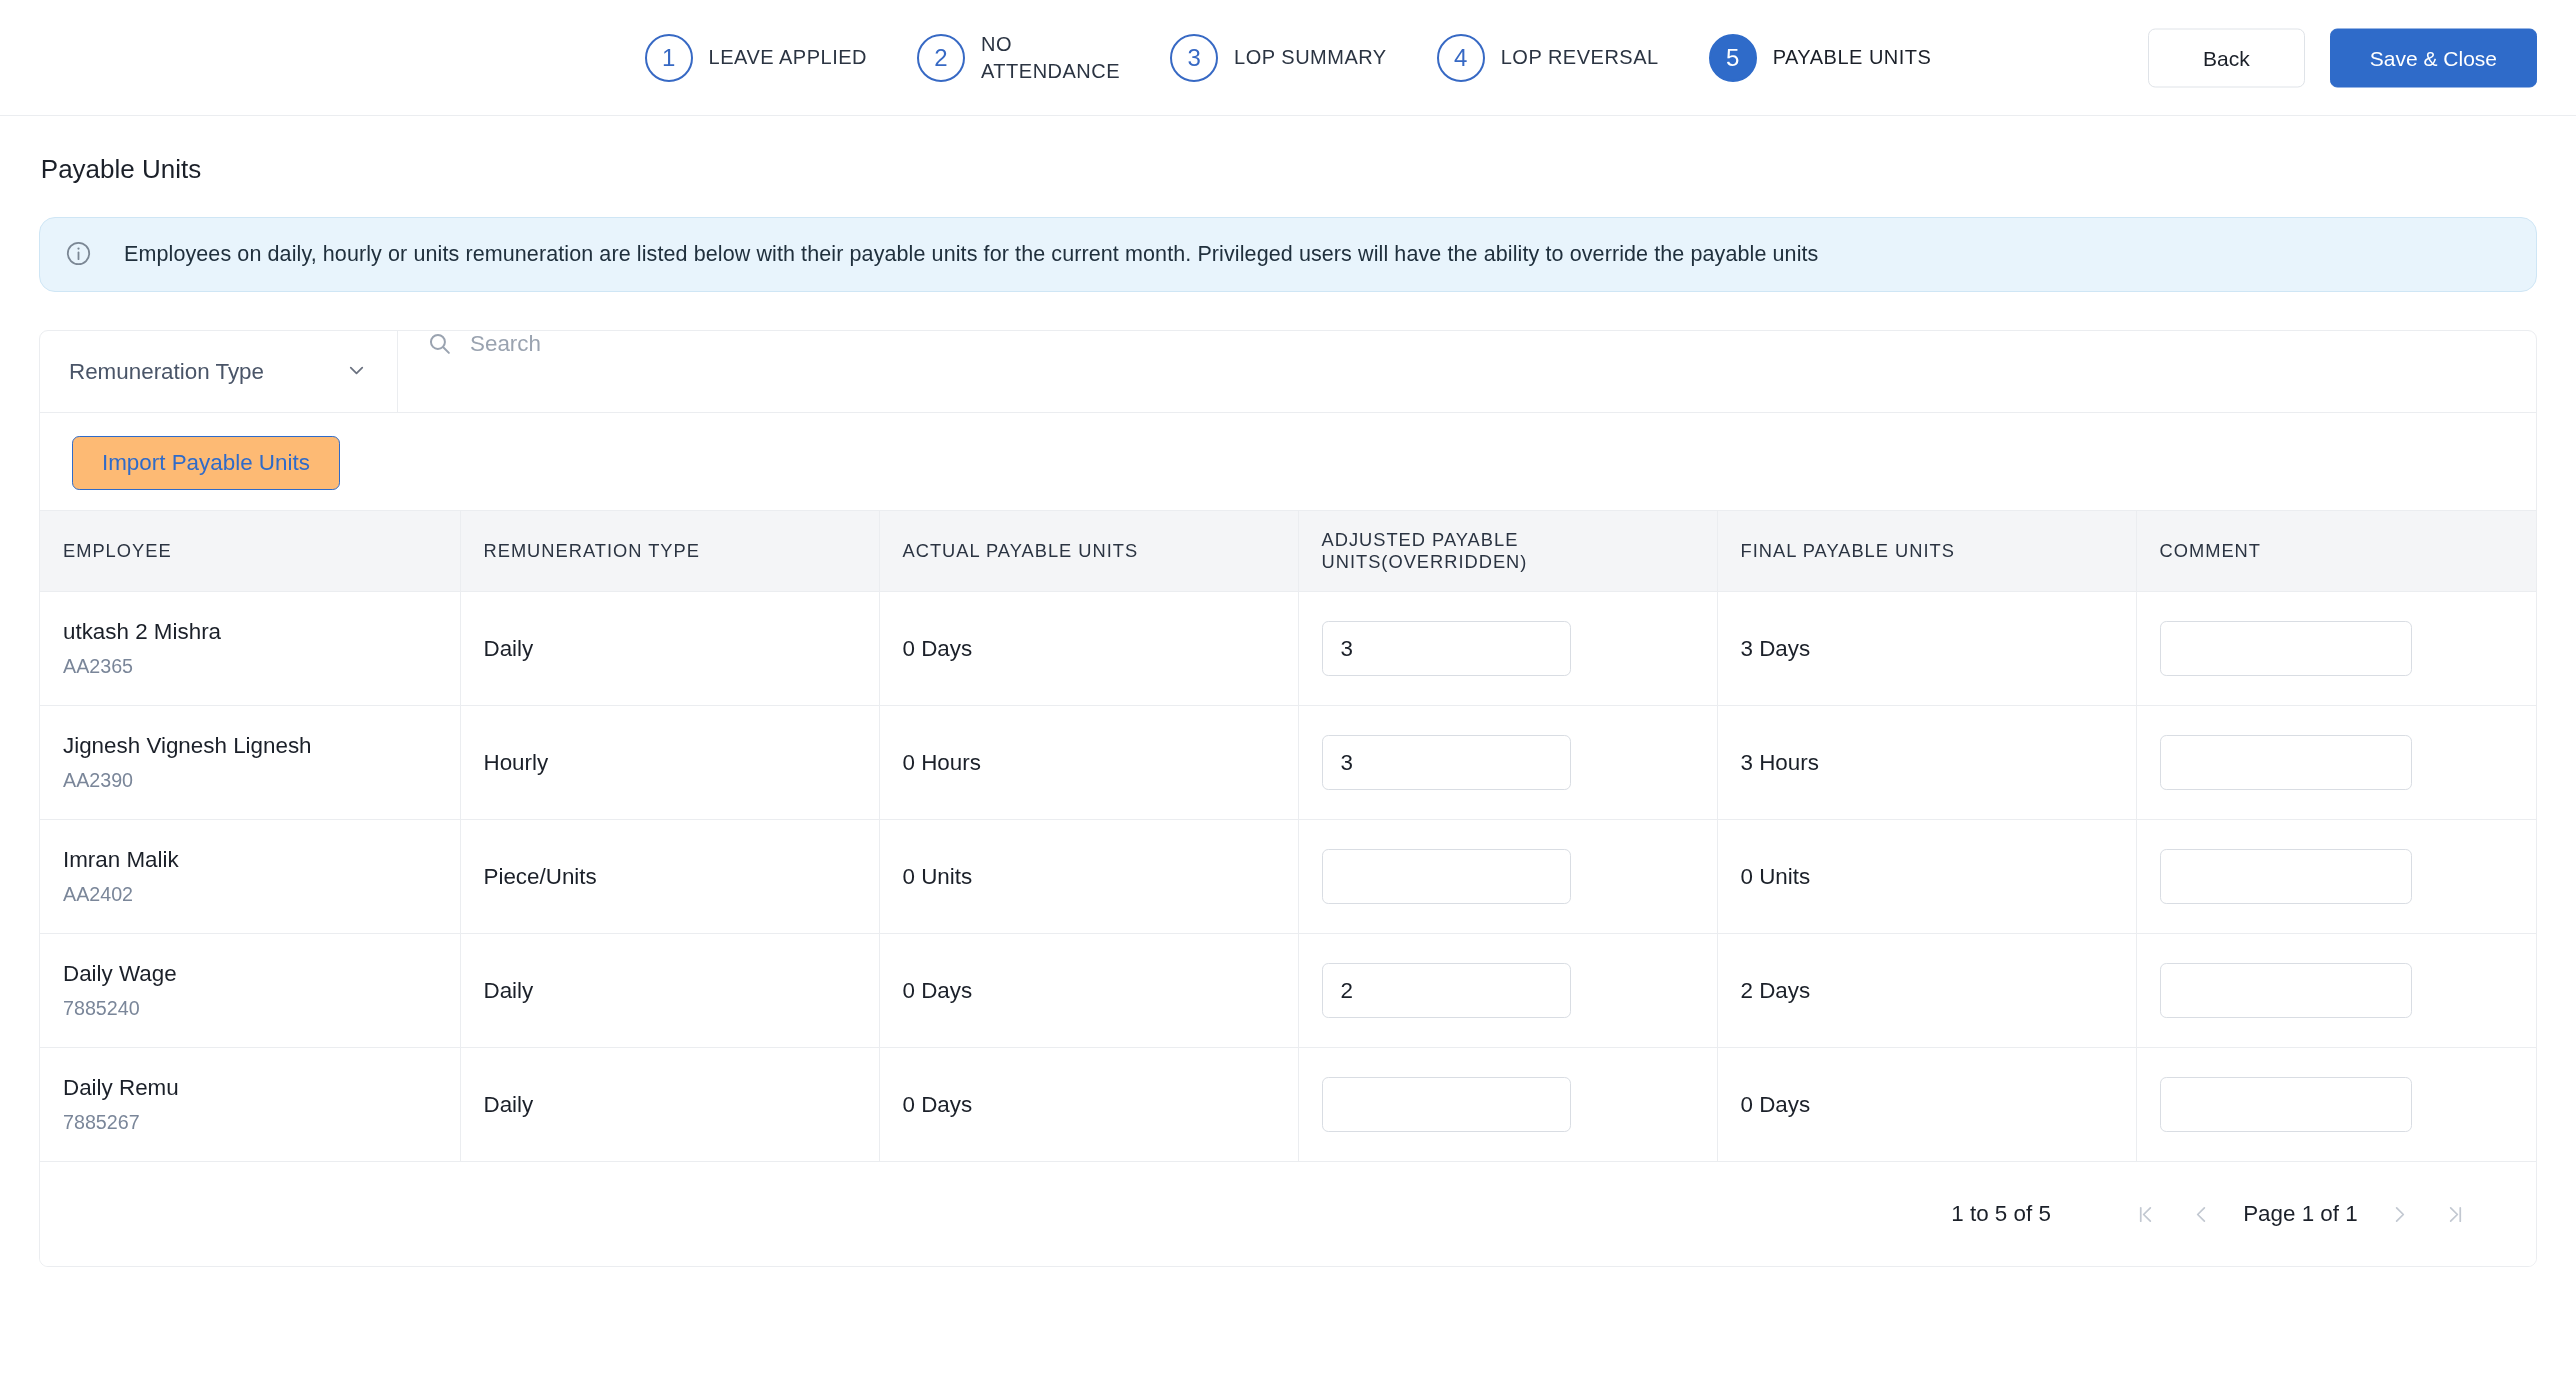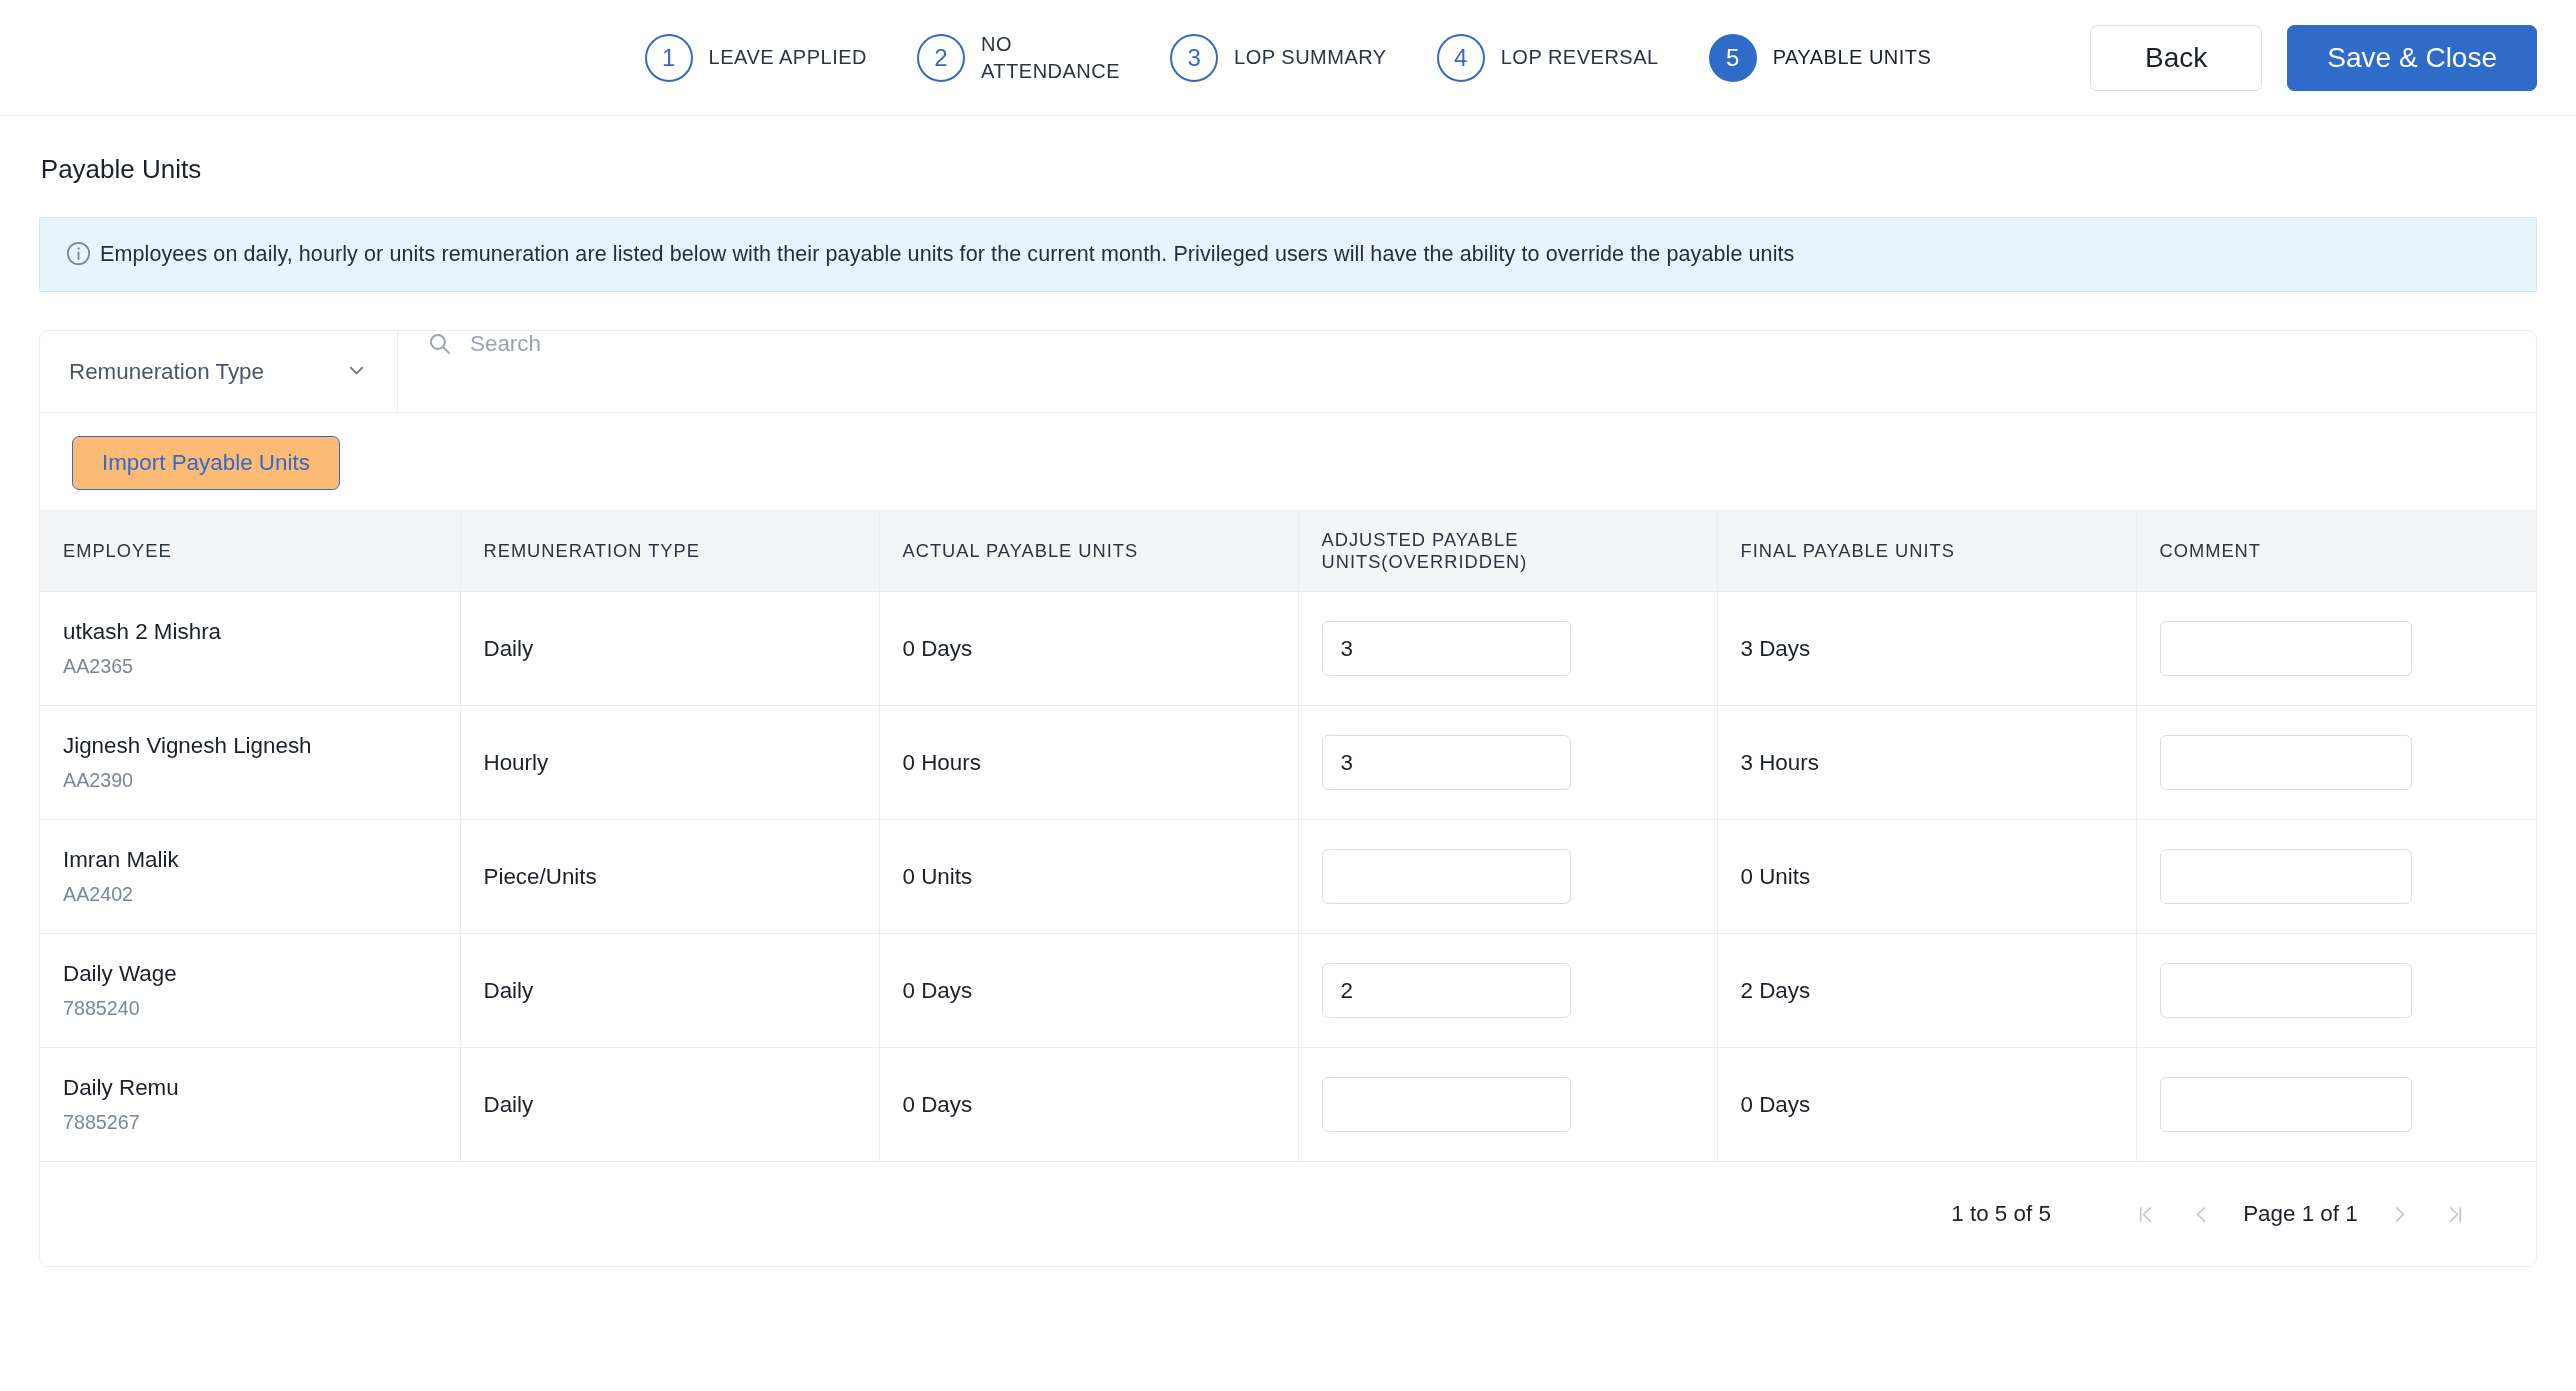--- a/index.html
+++ b/index.html
@@ -49,39 +49,39 @@
   .step.active .step-circle { background: #2f6bc9; border-color: #2f6bc9; color: #fff; }
   .step-label {
     font-size: 20px; letter-spacing: 0.5px; color: #2b3442; line-height: 1.32;
     white-space: pre-line; max-width: 206px;
   }
   .step.active .step-label { color: #1b2029; }
 
   .hdr-actions { display: flex; align-items: center; gap: 25px; position: absolute; right: 39px; top: 50%; transform: translateY(-50%); }
   .btn {
     font-family: "Liberation Sans", sans-serif;
-    font-size: 28px; border-radius: 7.2px; cursor: pointer; line-height: 1;
+    font-size: 21px; border-radius: 7.2px; cursor: pointer; line-height: 1;
   }
   .btn-back {
     background: #fff; border: 1.8px solid #dfe3e8; color: #1b2029;
     padding: 18px 54px;
   }
   .btn-primary {
     background: #2f6bc9; border: 1.8px solid #2f6bc9; color: #fff;
     padding: 18px 39px;
   }
 
   
   .body { padding: 0 39px; }
   .section-title { font-size: 26px; color: #1b2029; margin: 38px 0 0 1.8px; font-weight: 400; }
 
   .banner {
     margin-top: 32px;
-    background: #e8f4fc; border: 1.8px solid #cfe6f5; border-radius: 2px;
-    height: 75px; display: flex; align-items: center; gap: 8px;
+    background: #e8f4fc; border: 1.8px solid #cfe6f5; border-radius: 16px;
+    height: 75px; display: flex; align-items: center; gap: 32px;
     padding: 0 25px;
   }
   .banner-text { font-size: 21.5px; color: #20303d; letter-spacing: 0.1px; }
   .info-icon { flex: 0 0 auto; display: block; }
 
   
   .card {
     margin-top: 38px;
     border: 1.8px solid #ebedf0; border-radius: 9px; background: #fff;
     overflow: hidden;

